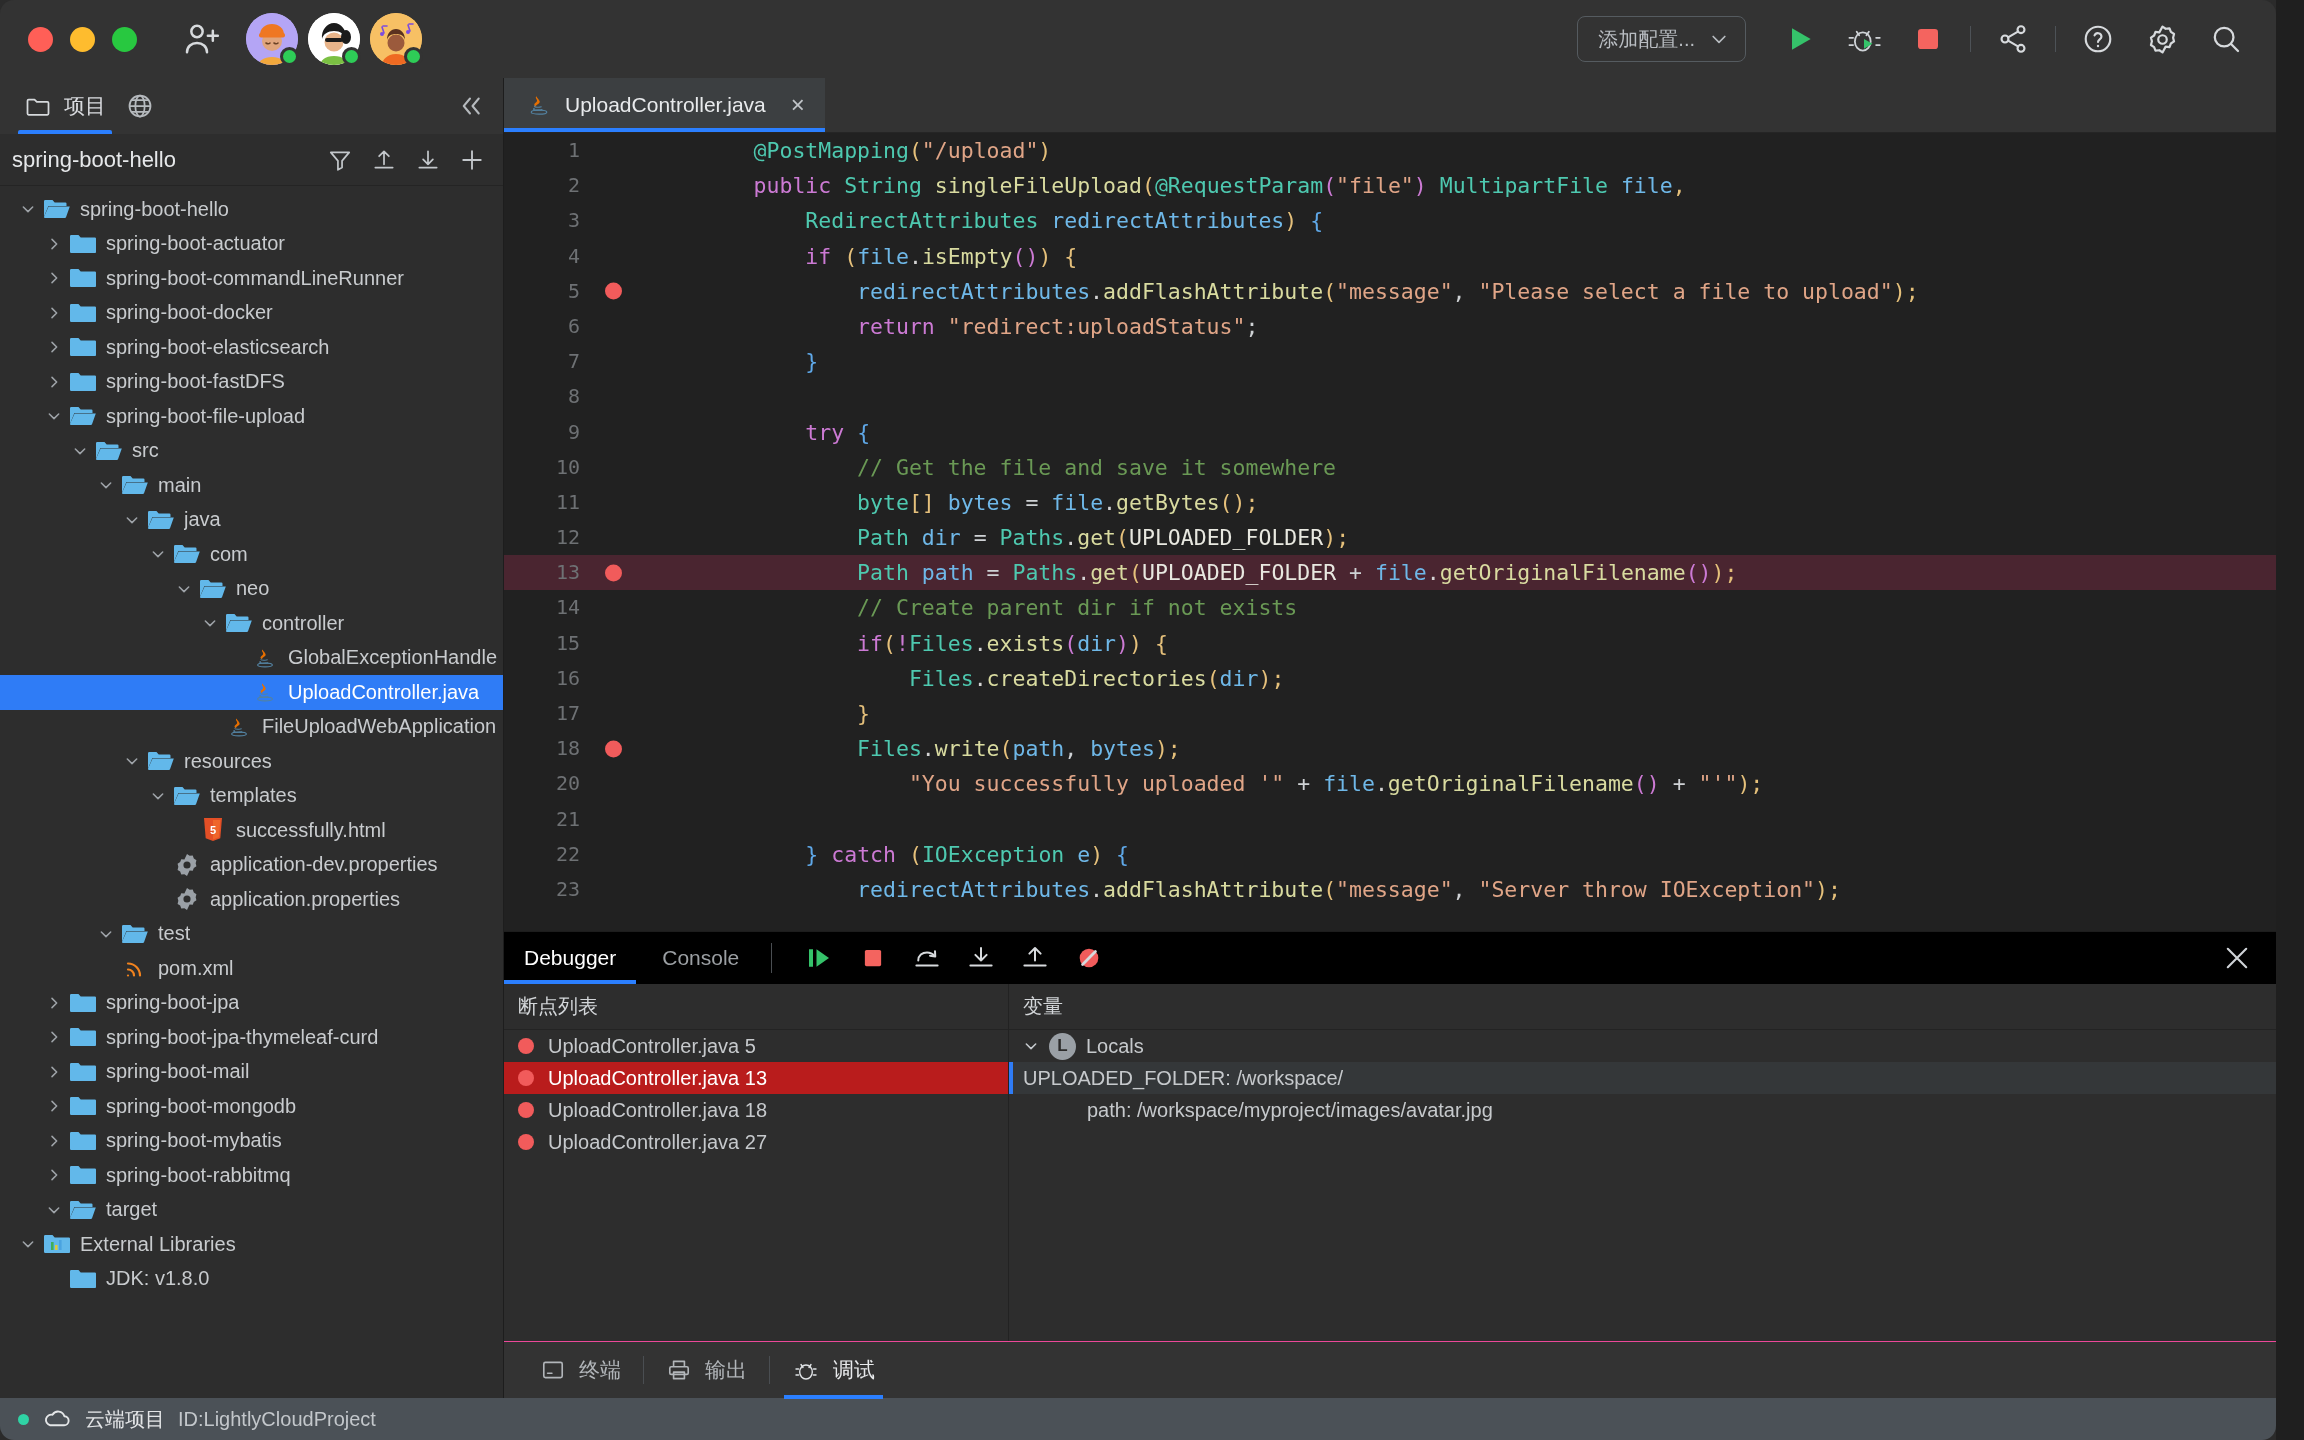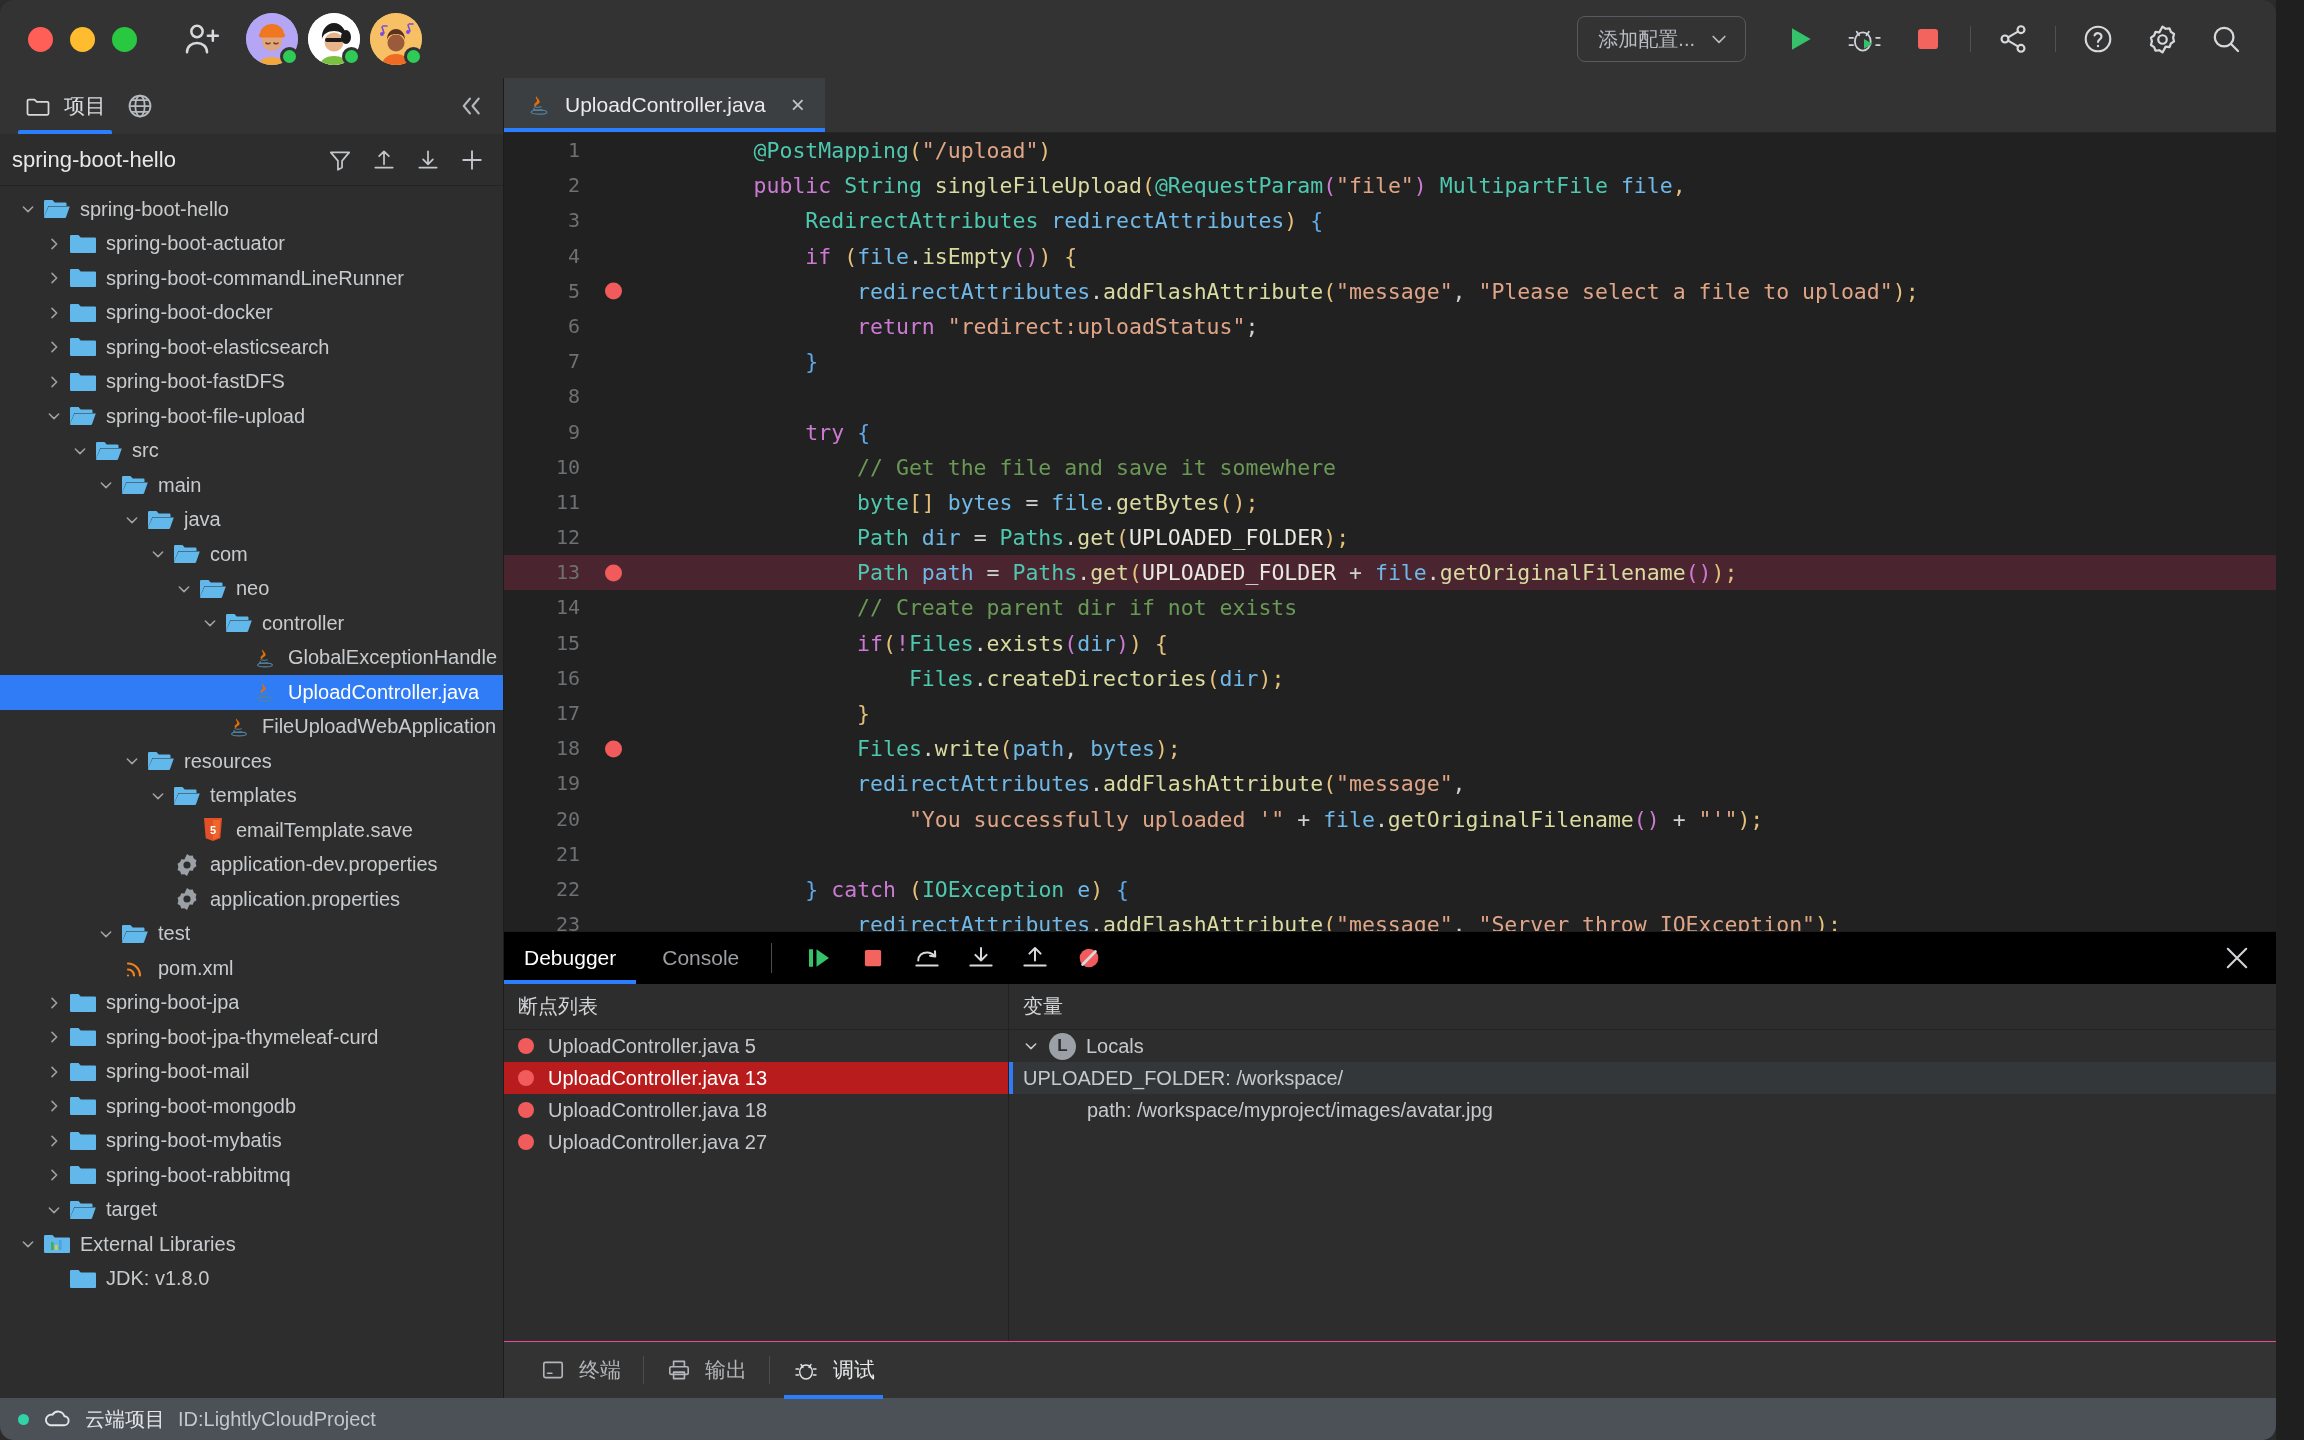--- a/index.html
+++ b/index.html
@@ -702,21 +702,21 @@
           <div class="row">
             <span style="flex:0 0 170px"></span>
             <span class="chev"></span>
             <span class="ficon">
               <svg width="22" height="26" viewBox="0 0 22 26">
                 <path d="M2 1h18l-1.7 20.3L11 24l-7.3-2.7z" fill="#e34f26"></path>
                 <path d="M11 3v19.4l5.9-2.2L18.3 3z" fill="#ef652a"></path>
                 <text x="11" y="17" font-size="11" font-family="sans-serif" font-weight="bold" fill="#fff" text-anchor="middle">5</text>
               </svg>
             </span>
-            <span class="rlabel">emailTemplate.save</span>
+            <span class="rlabel">successfully.html</span>
           </div>
           <div class="row">
             <span style="flex:0 0 144px"></span>
             <span class="chev"></span>
             <span class="ficon">
               <svg width="26" height="26" viewBox="0 0 24 24">
                 <path d="M12 1.8l2.4 1.7 2.9-.3 1 2.7 2.4 1.6-.7 2.8.7 2.8-2.4 1.6-1 2.7-2.9-.3L12 22.2l-2.4-1.7-2.9.3-1-2.7-2.4-1.6.7-2.8-.7-2.8 2.4-1.6 1-2.7 2.9.3z" fill="#9aa0a6"></path>
                 <circle cx="12" cy="12" r="3.3" fill="#2d2d2d"></circle>
               </svg>
             </span>
@@ -918,21 +918,20 @@
           <div class="cline"><div class="gutter">9</div><div class="ctext"><span class="t-plain">            </span><span class="t-kw">try</span><span class="t-plain"> </span><span class="t-p3">{</span></div></div>
           <div class="cline"><div class="gutter">10</div><div class="ctext"><span class="t-plain">                </span><span class="t-cmt">// Get the file and save it somewhere</span></div></div>
           <div class="cline"><div class="gutter">11</div><div class="ctext"><span class="t-plain">                </span><span class="t-type">byte</span><span class="t-p1">[]</span><span class="t-plain"> </span><span class="t-var">bytes</span><span class="t-plain"> = </span><span class="t-var">file</span><span class="t-punc">.</span><span class="t-fn">getBytes</span><span class="t-p1">();</span></div></div>
           <div class="cline"><div class="gutter">12</div><div class="ctext"><span class="t-plain">                </span><span class="t-type">Path</span><span class="t-plain"> </span><span class="t-var">dir</span><span class="t-plain"> = </span><span class="t-type">Paths</span><span class="t-punc">.</span><span class="t-fn">get</span><span class="t-p1">(</span><span class="t-const">UPLOADED_FOLDER</span><span class="t-p1">);</span></div></div>
           <div class="cline hl"><div class="gutter">13<span class="bp"></span></div><div class="ctext"><span class="t-plain">                </span><span class="t-type">Path</span><span class="t-plain"> </span><span class="t-var">path</span><span class="t-plain"> = </span><span class="t-type">Paths</span><span class="t-punc">.</span><span class="t-fn">get</span><span class="t-p1">(</span><span class="t-const">UPLOADED_FOLDER</span><span class="t-plain"> + </span><span class="t-var">file</span><span class="t-punc">.</span><span class="t-fn">getOriginalFilename</span><span class="t-p2">()</span><span class="t-p1">);</span></div></div>
           <div class="cline"><div class="gutter">14</div><div class="ctext"><span class="t-plain">                </span><span class="t-cmt">// Create parent dir if not exists</span></div></div>
           <div class="cline"><div class="gutter">15</div><div class="ctext"><span class="t-plain">                </span><span class="t-kw">if</span><span class="t-p1">(</span><span class="t-kw">!</span><span class="t-type">Files</span><span class="t-punc">.</span><span class="t-fn">exists</span><span class="t-p2">(</span><span class="t-var">dir</span><span class="t-p2">)</span><span class="t-p1">)</span><span class="t-plain"> </span><span class="t-p1">{</span></div></div>
           <div class="cline"><div class="gutter">16</div><div class="ctext"><span class="t-plain">                    </span><span class="t-type">Files</span><span class="t-punc">.</span><span class="t-fn">createDirectories</span><span class="t-p1">(</span><span class="t-var">dir</span><span class="t-p1">);</span></div></div>
           <div class="cline"><div class="gutter">17</div><div class="ctext"><span class="t-plain">                </span><span class="t-p1">}</span></div></div>
           <div class="cline"><div class="gutter">18<span class="bp"></span></div><div class="ctext"><span class="t-plain">                </span><span class="t-type">Files</span><span class="t-punc">.</span><span class="t-fn">write</span><span class="t-p1">(</span><span class="t-var">path</span><span class="t-plain">, </span><span class="t-var">bytes</span><span class="t-p1">);</span></div></div>
-          <div class="cline"><div class="gutter">19</div><div class="ctext"><span class="t-plain">                </span><span class="t-var">redirectAttributes</span><span class="t-punc">.</span><span class="t-fn">addFlashAttribute</span><span class="t-p1">(</span><span class="t-str">"message"</span><span class="t-plain">,</span></div></div>
           <div class="cline"><div class="gutter">20</div><div class="ctext"><span class="t-plain">                    </span><span class="t-str">"You successfully uploaded '"</span><span class="t-plain"> + </span><span class="t-var">file</span><span class="t-punc">.</span><span class="t-fn">getOriginalFilename</span><span class="t-p2">()</span><span class="t-plain"> + </span><span class="t-str">"'"</span><span class="t-p1">);</span></div></div>
           <div class="cline"><div class="gutter">21</div><div class="ctext"></div></div>
           <div class="cline"><div class="gutter">22</div><div class="ctext"><span class="t-plain">            </span><span class="t-p3">}</span><span class="t-plain"> </span><span class="t-kw">catch</span><span class="t-plain"> </span><span class="t-p1">(</span><span class="t-type">IOException</span><span class="t-plain"> </span><span class="t-var">e</span><span class="t-p1">)</span><span class="t-plain"> </span><span class="t-p3">{</span></div></div>
           <div class="cline"><div class="gutter">23</div><div class="ctext"><span class="t-plain">                </span><span class="t-var">redirectAttributes</span><span class="t-punc">.</span><span class="t-fn">addFlashAttribute</span><span class="t-p1">(</span><span class="t-str">"message"</span><span class="t-plain">, </span><span class="t-str">"Server throw IOException"</span><span class="t-p1">);</span></div></div>
         </div>
 
       <div class="debug">
         <div class="dbg-head">
           <div class="dtab active">Debugger</div>
           <div class="dtab">Console</div>

